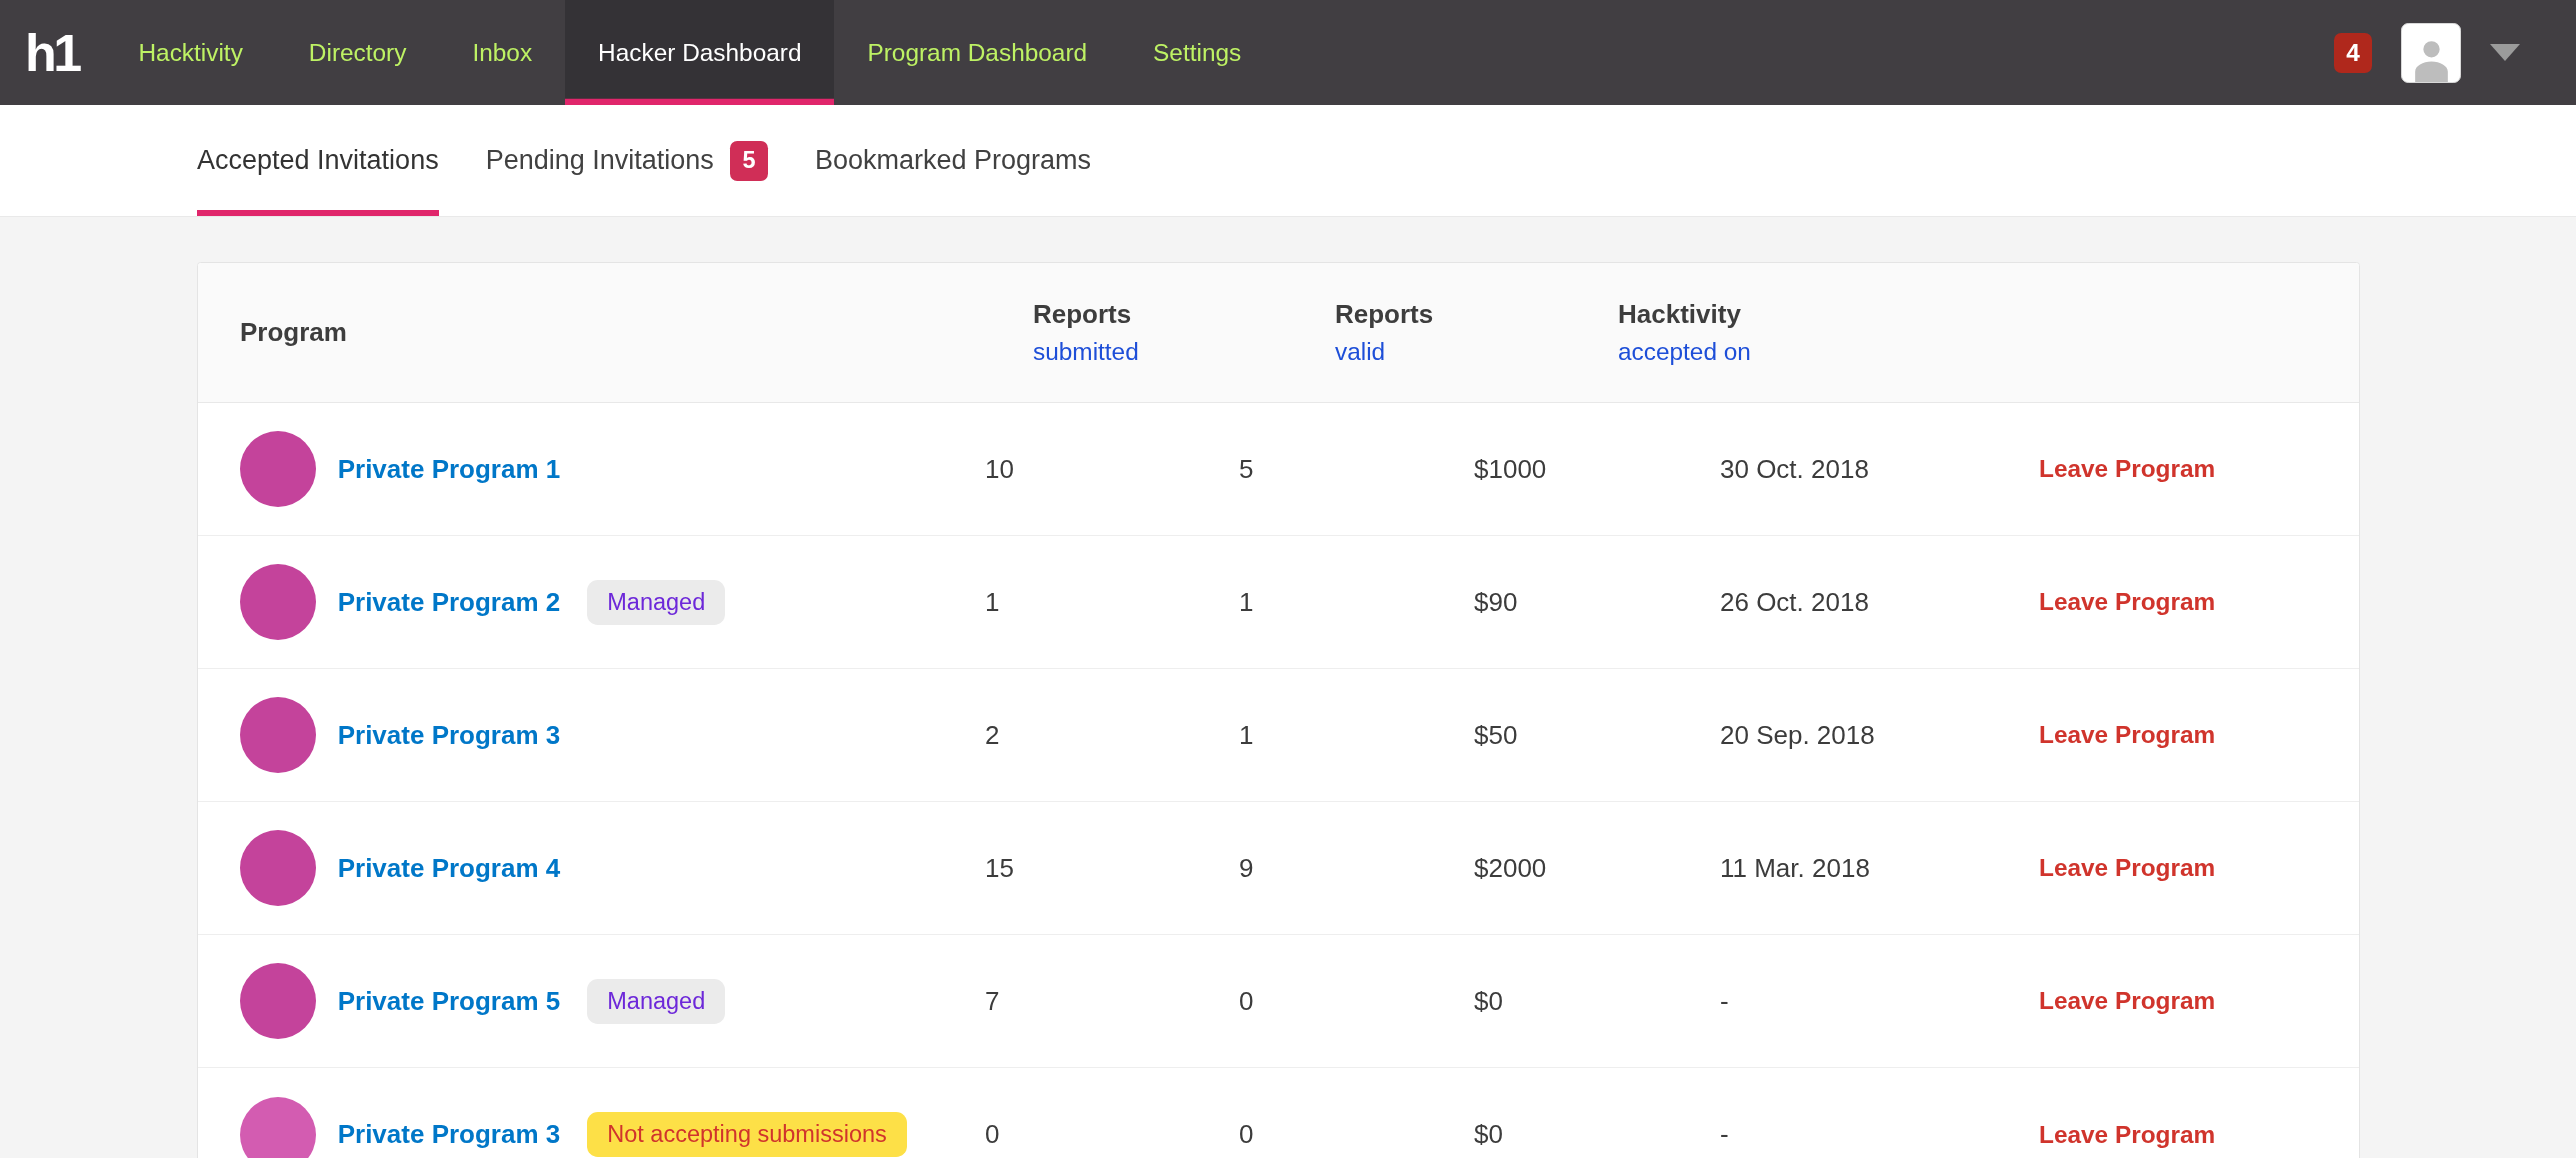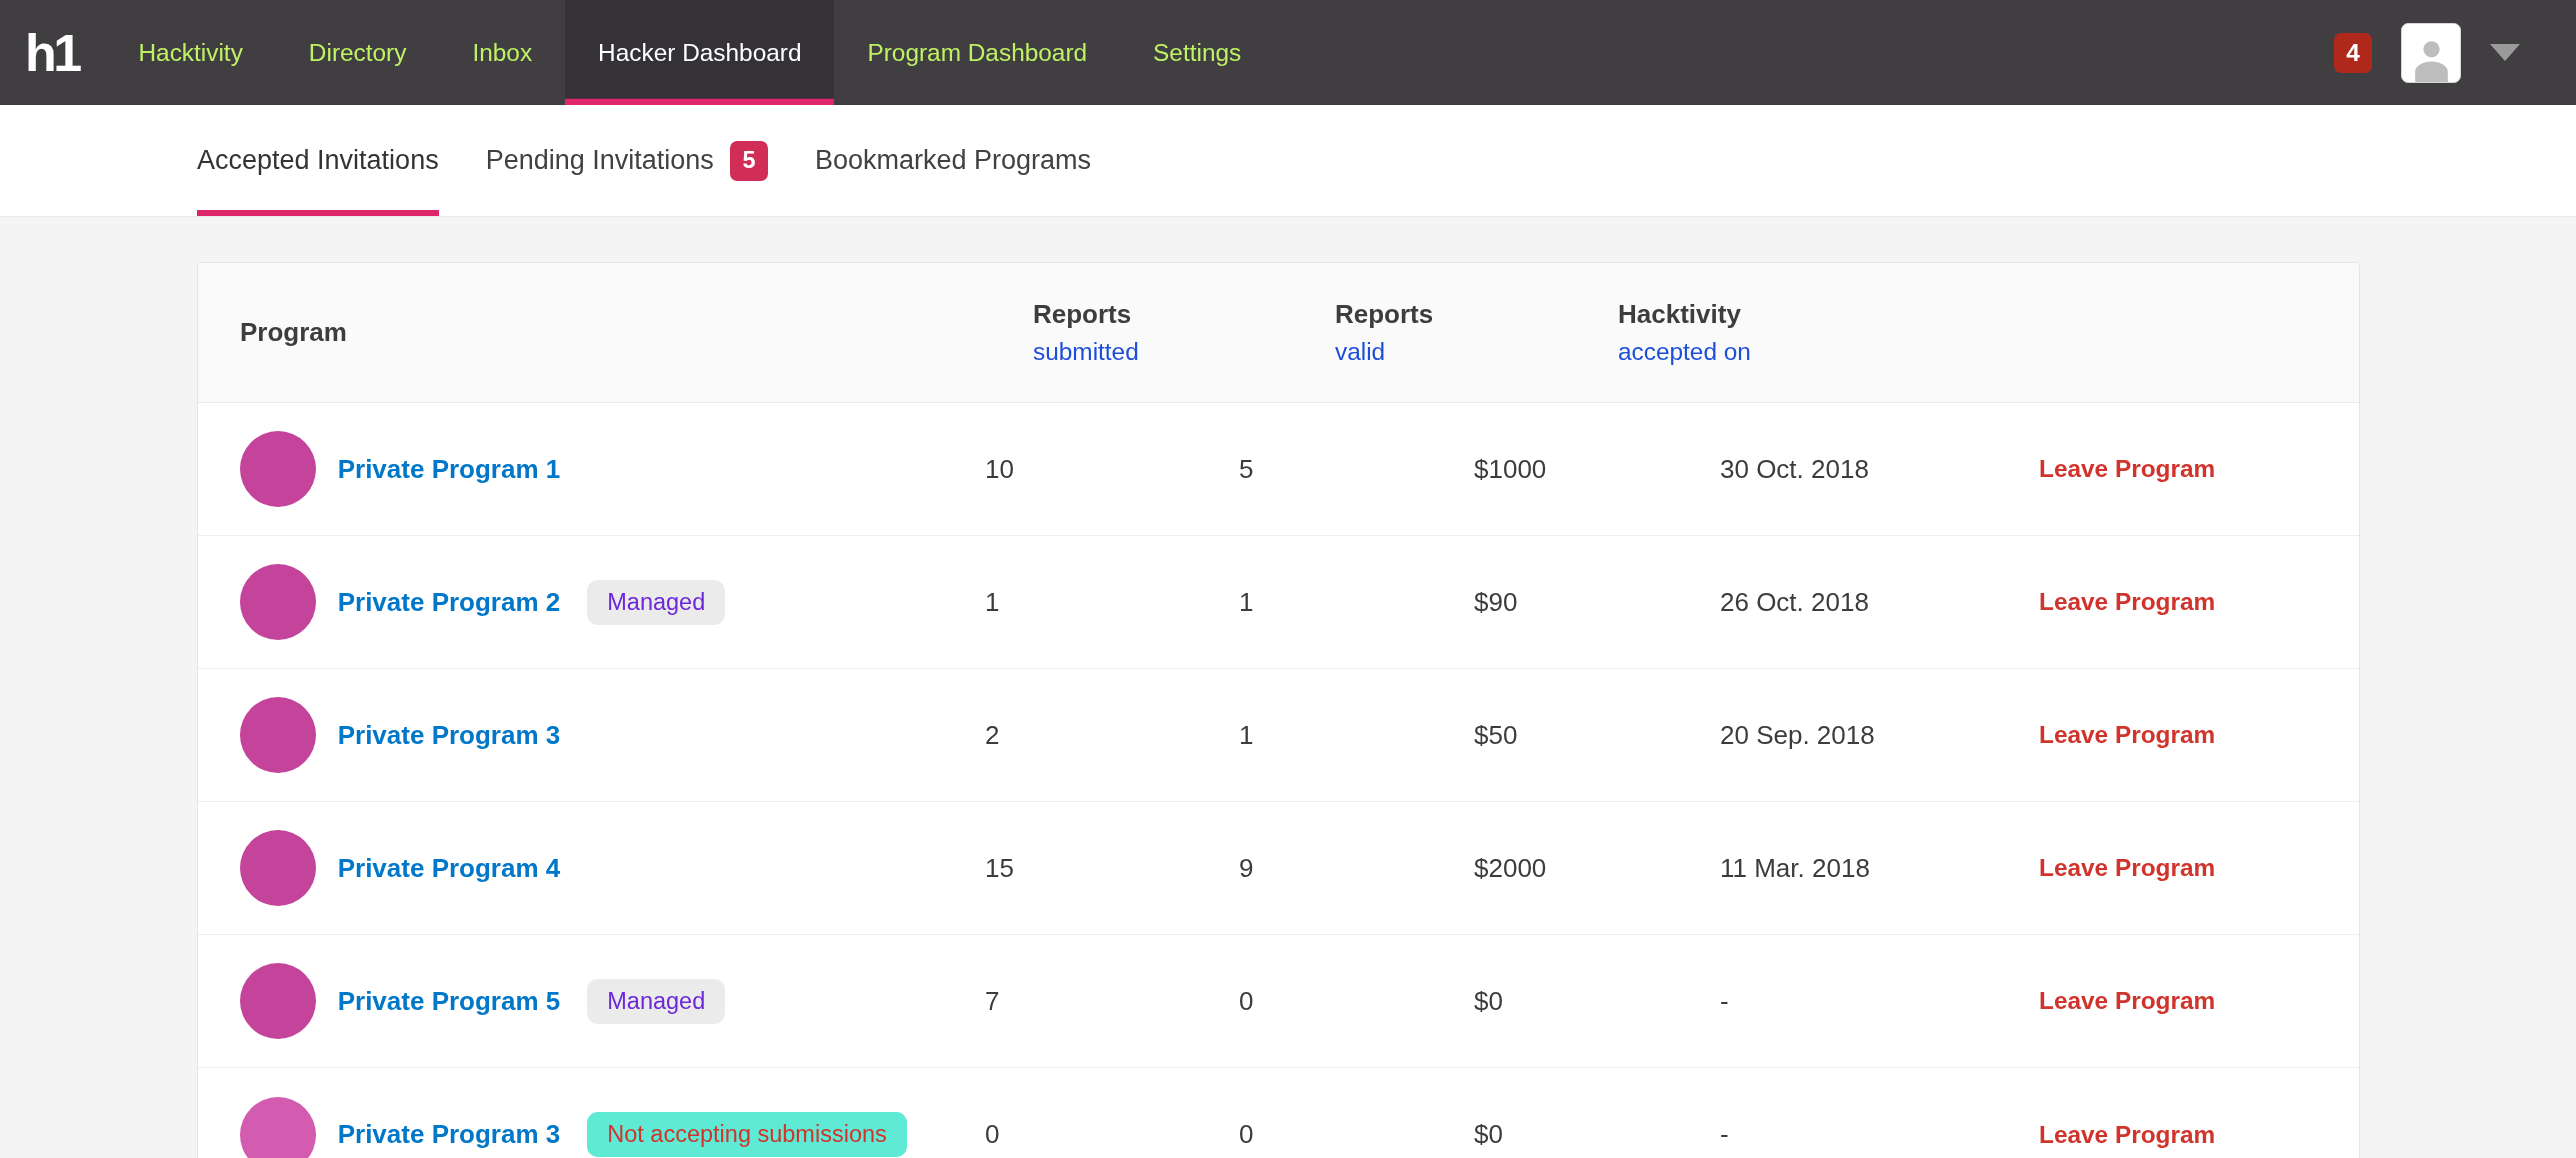--- a/index.html
+++ b/index.html
@@ -151,21 +151,21 @@
     margin-left: 27px;
     font-size: 23.5px;
     color: #6d28d9;
     background: #ebebeb;
     padding: 9px 20px;
     border-radius: 10.8px;
     white-space: nowrap;
   }
   .pill.not-accepting {
     color: var(--danger-red, #d0342c);
-    background: #5eead4;
+    background: #fde047;
   }
   .num { font-size: 26px; color: #3c3c3c; }
   .leave {
     font-size: 24.4px; font-weight: bold;
     color: var(--danger-red, #d0342c);
     text-decoration: none;
     cursor: pointer;
     white-space: nowrap;
   }
 </style>

